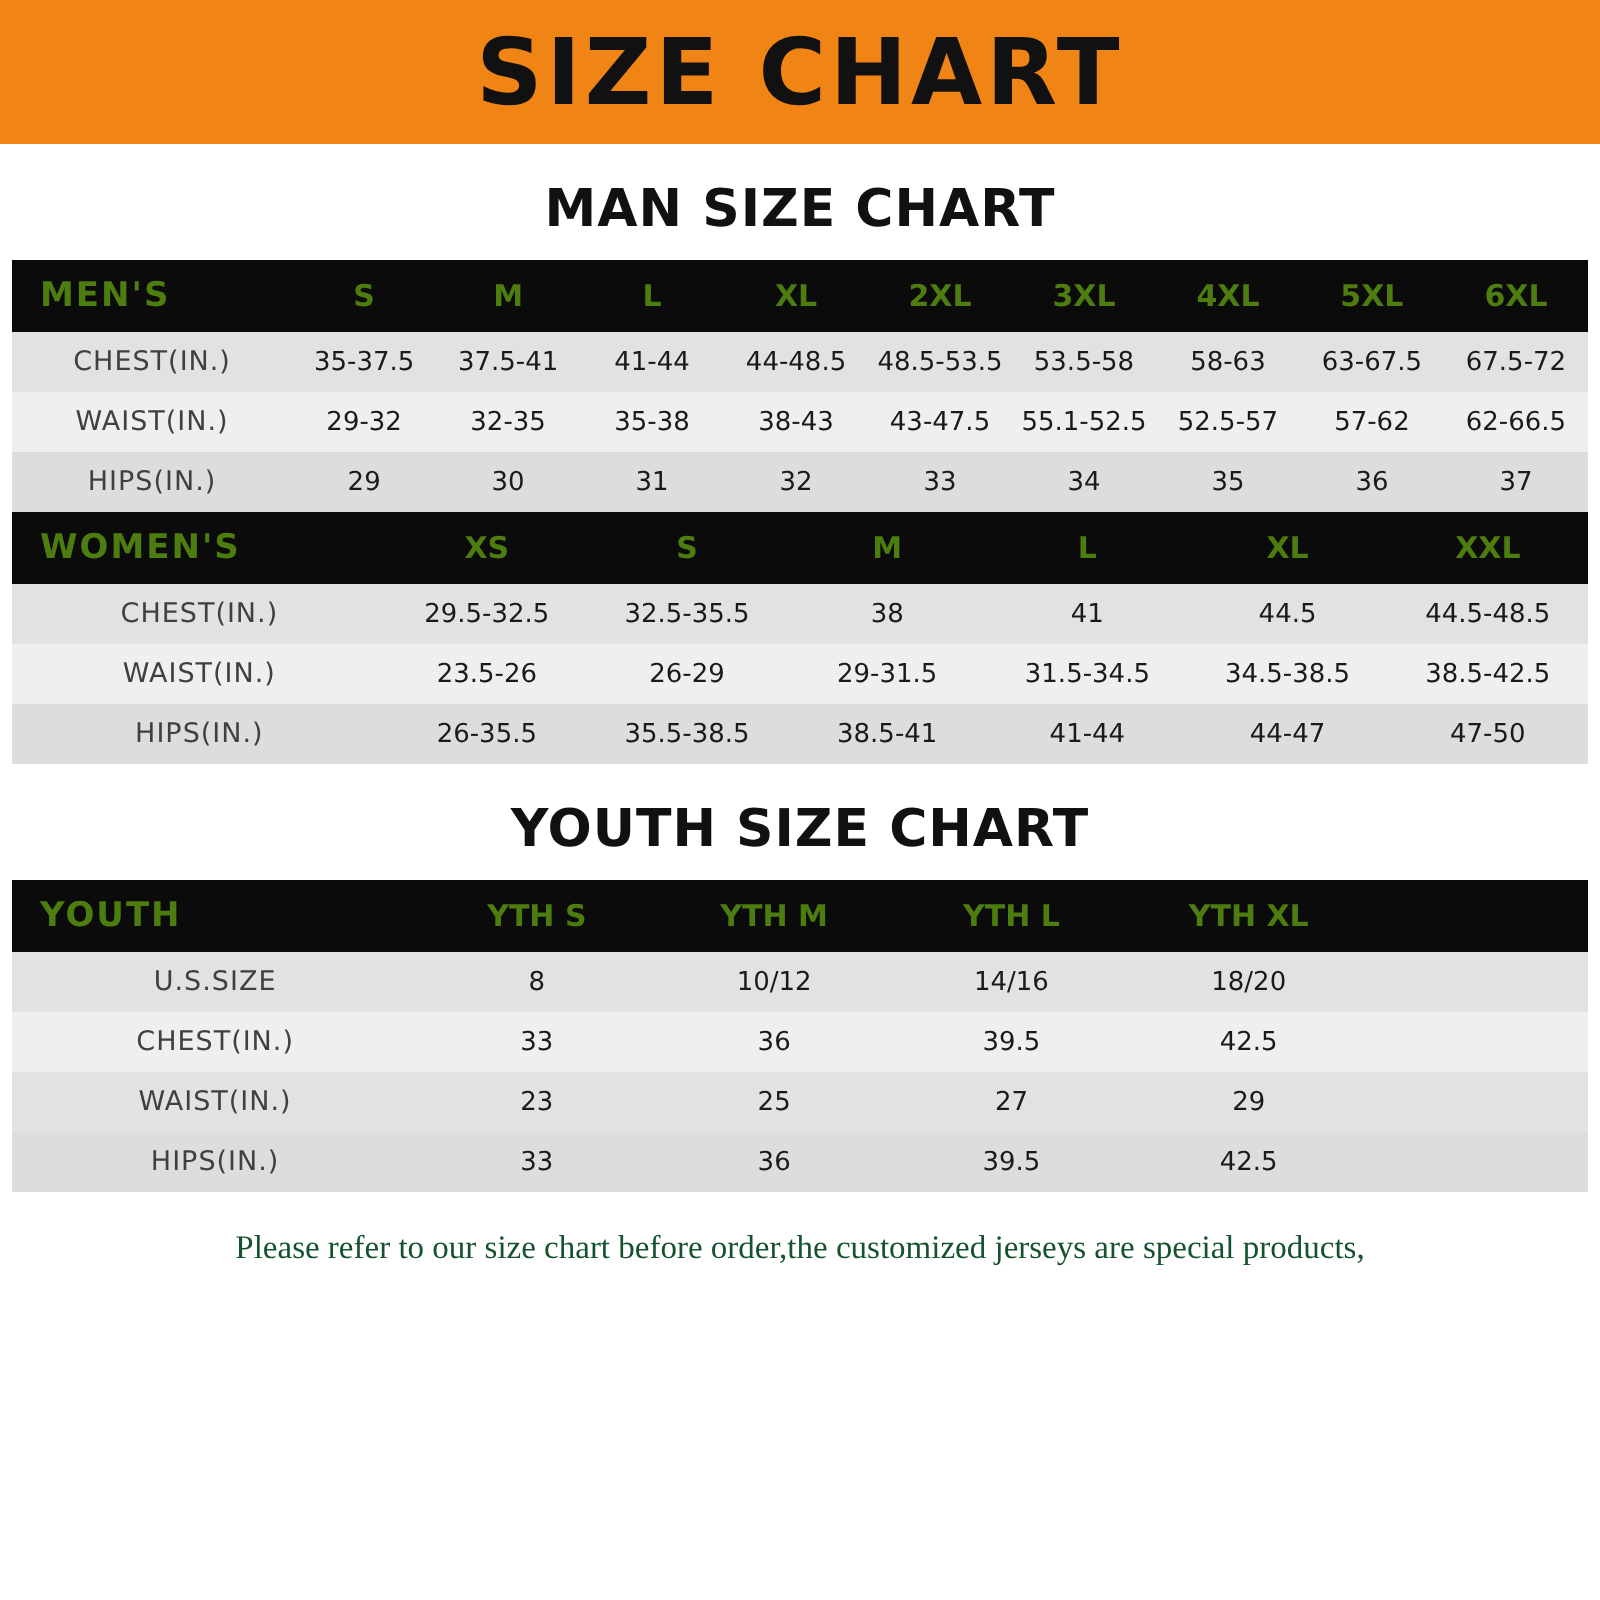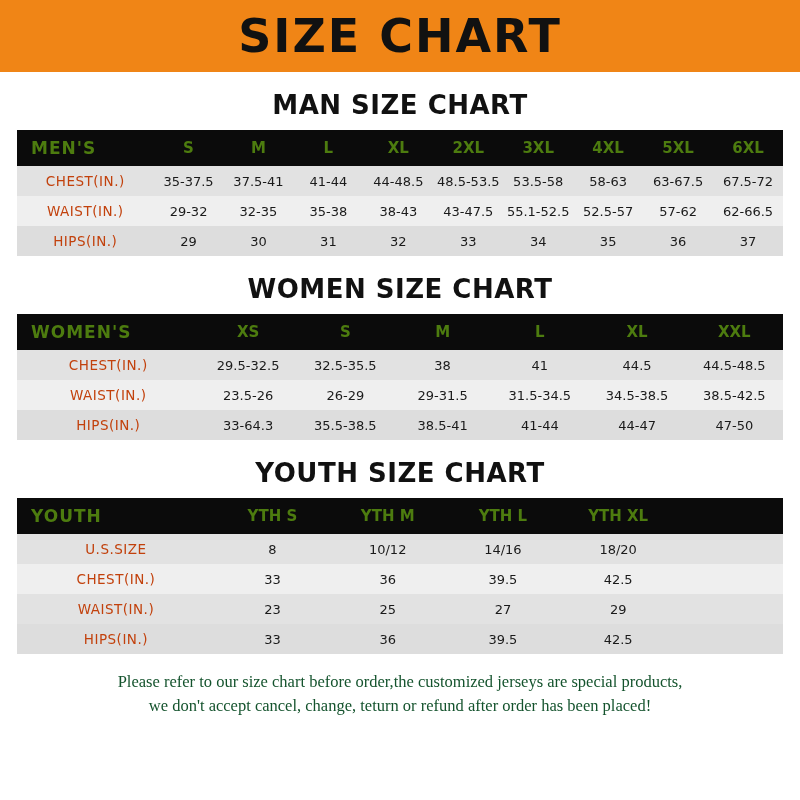--- a/index.html
+++ b/index.html
@@ -32,21 +32,21 @@
   }
   .banner-title {
     font-family: "DejaVu Sans", sans-serif;
     font-weight: bold;
     font-size: 46px;
     letter-spacing: 2px;
     color: #111111;
     line-height: 1;
   }
   .content {
-    padding: 0 17px;
+    padding: 0 6px;
     box-sizing: border-box;
   }
   .section-title {
     text-align: center;
     font-family: "DejaVu Sans", sans-serif;
     font-weight: bold;
     font-size: 26px;
     color: #111111;
     margin: 18px 0 10px 0;
     letter-spacing: 0.5px;
@@ -73,21 +73,21 @@
     font-size: 15px;
   }
   table.chart thead th.corner {
     text-align: left;
     padding-left: 14px;
     font-size: 17px;
     letter-spacing: 1px;
   }
   table.chart tbody td.rowlabel {
     font-size: 13.5px;
-    color: #c2410c;
+    color: #404040;
     letter-spacing: 0.5px;
     text-align: center;
   }
   .row-a td { background: #e2e2e2; }
   .row-b td { background: #efefef; }
   .row-c td { background: #dddddd; }
 
   
   .women thead th { font-size: 16px; }
   .women td { font-size: 13.5px; }
@@ -165,21 +165,20 @@
           <td>32</td>
           <td>33</td>
           <td>34</td>
           <td>35</td>
           <td>36</td>
           <td>37</td>
         </tr>
       </tbody>
     </table>
 
-    <div class="section-title">WOMEN SIZE CHART</div>
     <table class="chart women">
       <thead>
         <tr>
           <th class="corner" style="width:22%">WOMEN'S</th>
           <th>XS</th>
           <th>S</th>
           <th>M</th>
           <th>L</th>
           <th>XL</th>
           <th>XXL</th>
@@ -199,21 +198,21 @@
           <td class="rowlabel">WAIST(IN.)</td>
           <td>23.5-26</td>
           <td>26-29</td>
           <td>29-31.5</td>
           <td>31.5-34.5</td>
           <td>34.5-38.5</td>
           <td>38.5-42.5</td>
         </tr>
         <tr class="row-c">
           <td class="rowlabel">HIPS(IN.)</td>
-          <td>33-64.3</td>
+          <td>26-35.5</td>
           <td>35.5-38.5</td>
           <td>38.5-41</td>
           <td>41-44</td>
           <td>44-47</td>
           <td>47-50</td>
         </tr>
       </tbody>
     </table>
 
     <div class="section-title">YOUTH SIZE CHART</div>
@@ -259,17 +258,16 @@
           <td>36</td>
           <td>39.5</td>
           <td>42.5</td>
           <td></td>
         </tr>
       </tbody>
     </table>
 
     <div class="footnote">
       <div>Please refer to our size chart before order,the customized jerseys are special products,</div>
-      <div>we don't accept cancel, change, teturn or refund after order has been placed!</div>
     </div>
 
   </div>
 </div>
 
 </body></html>

